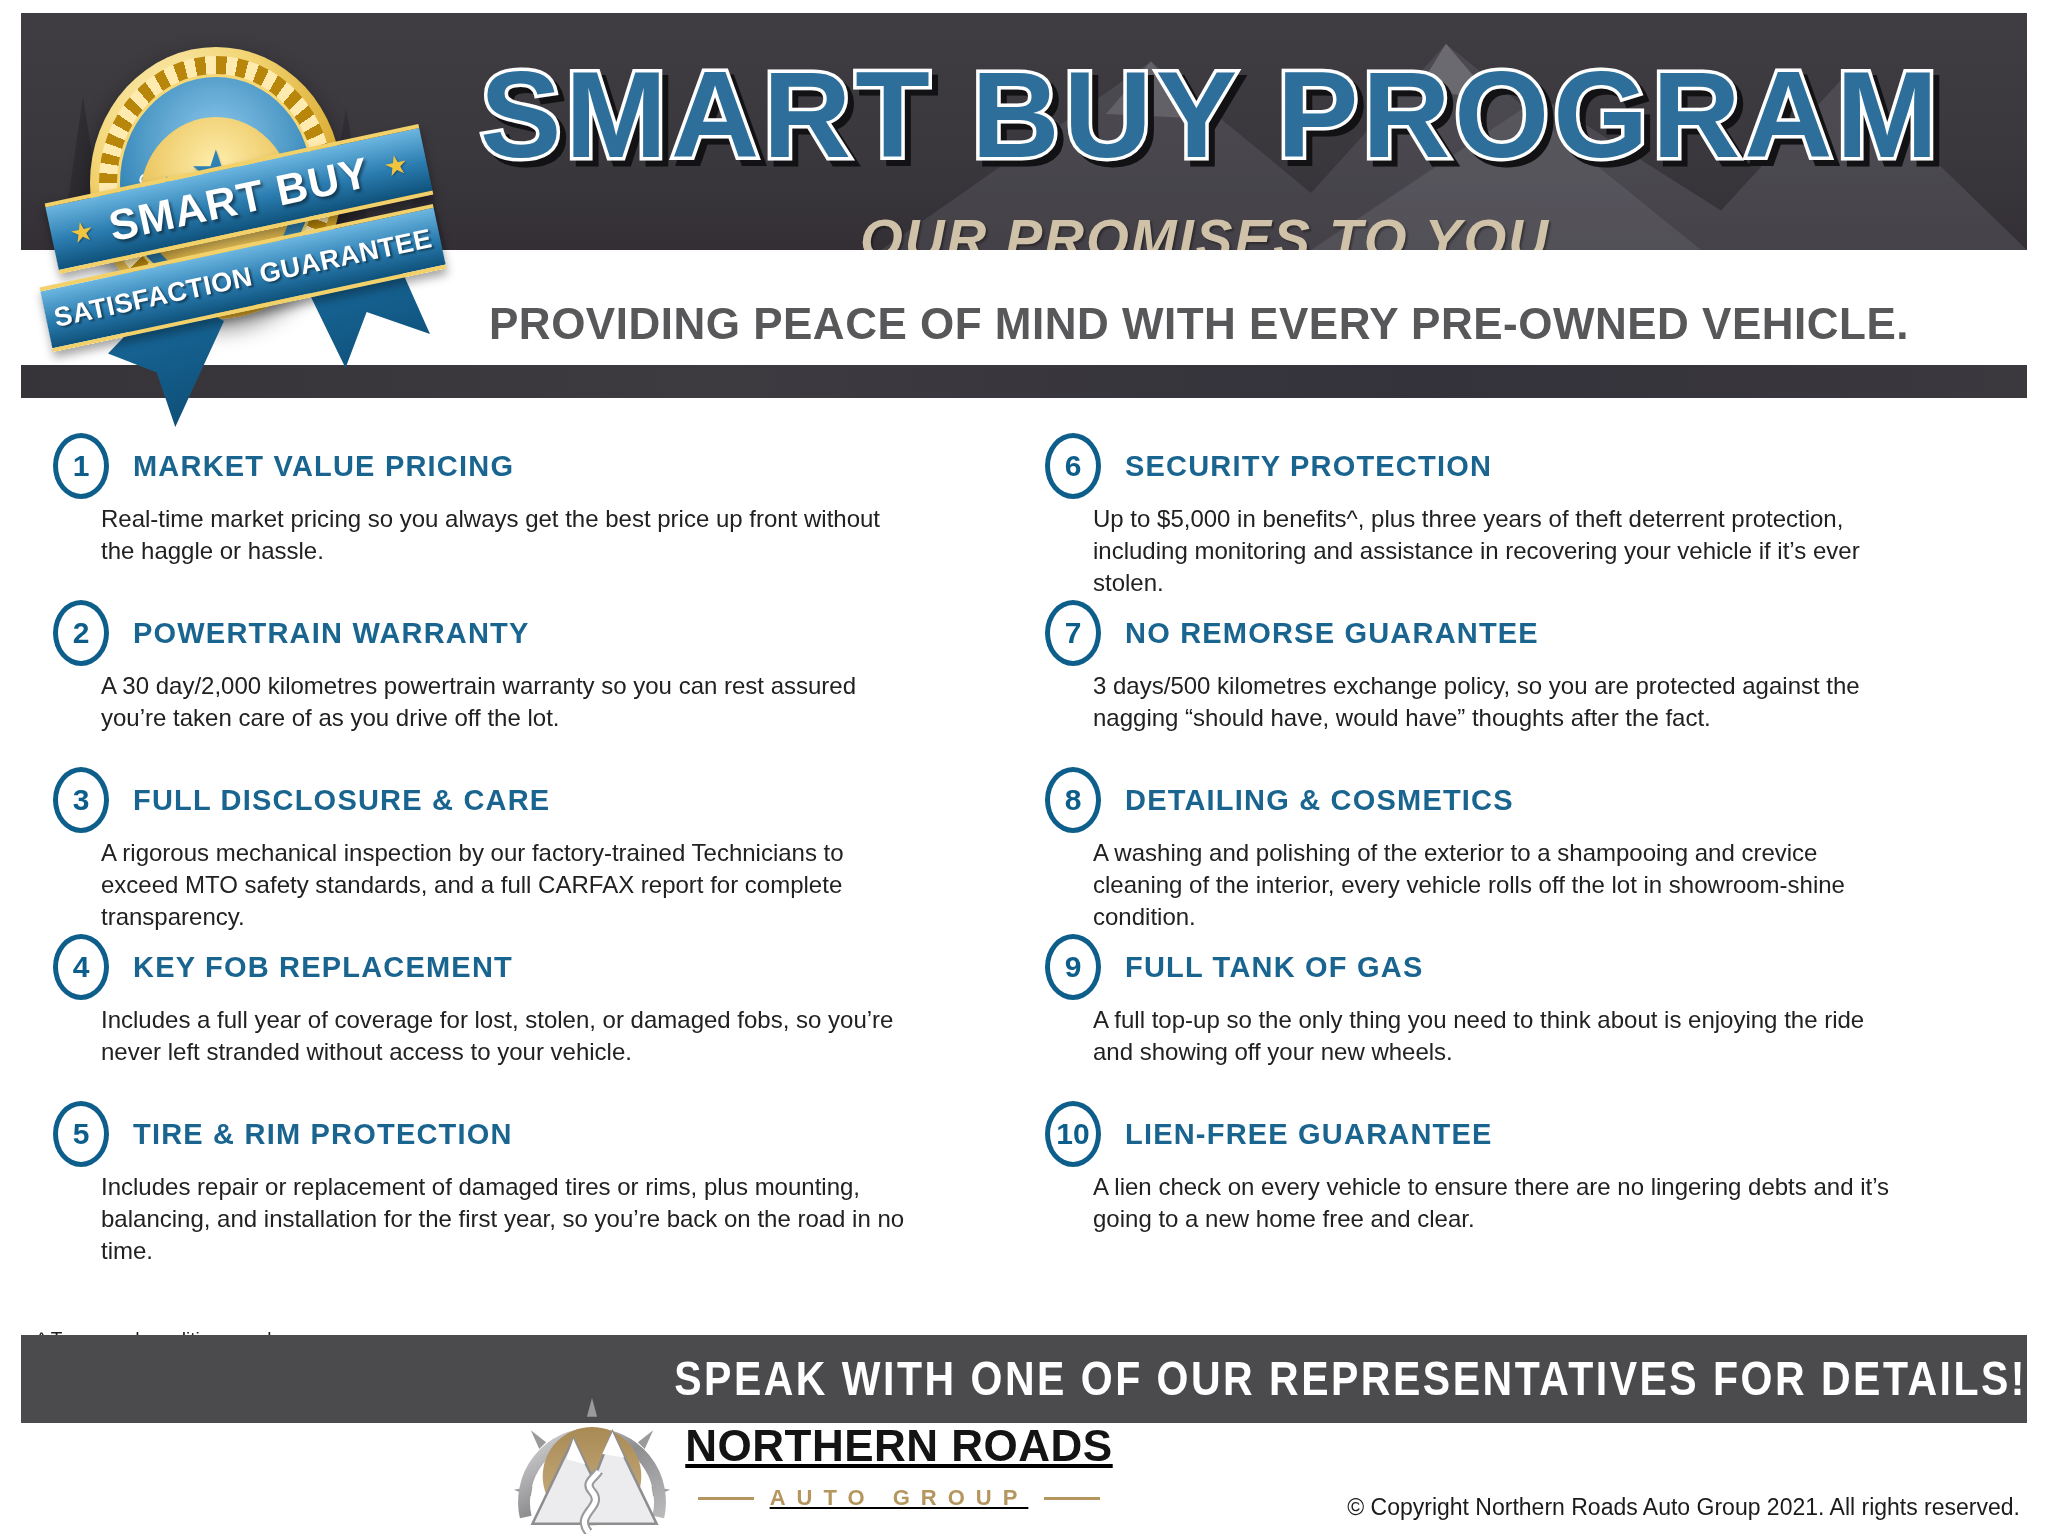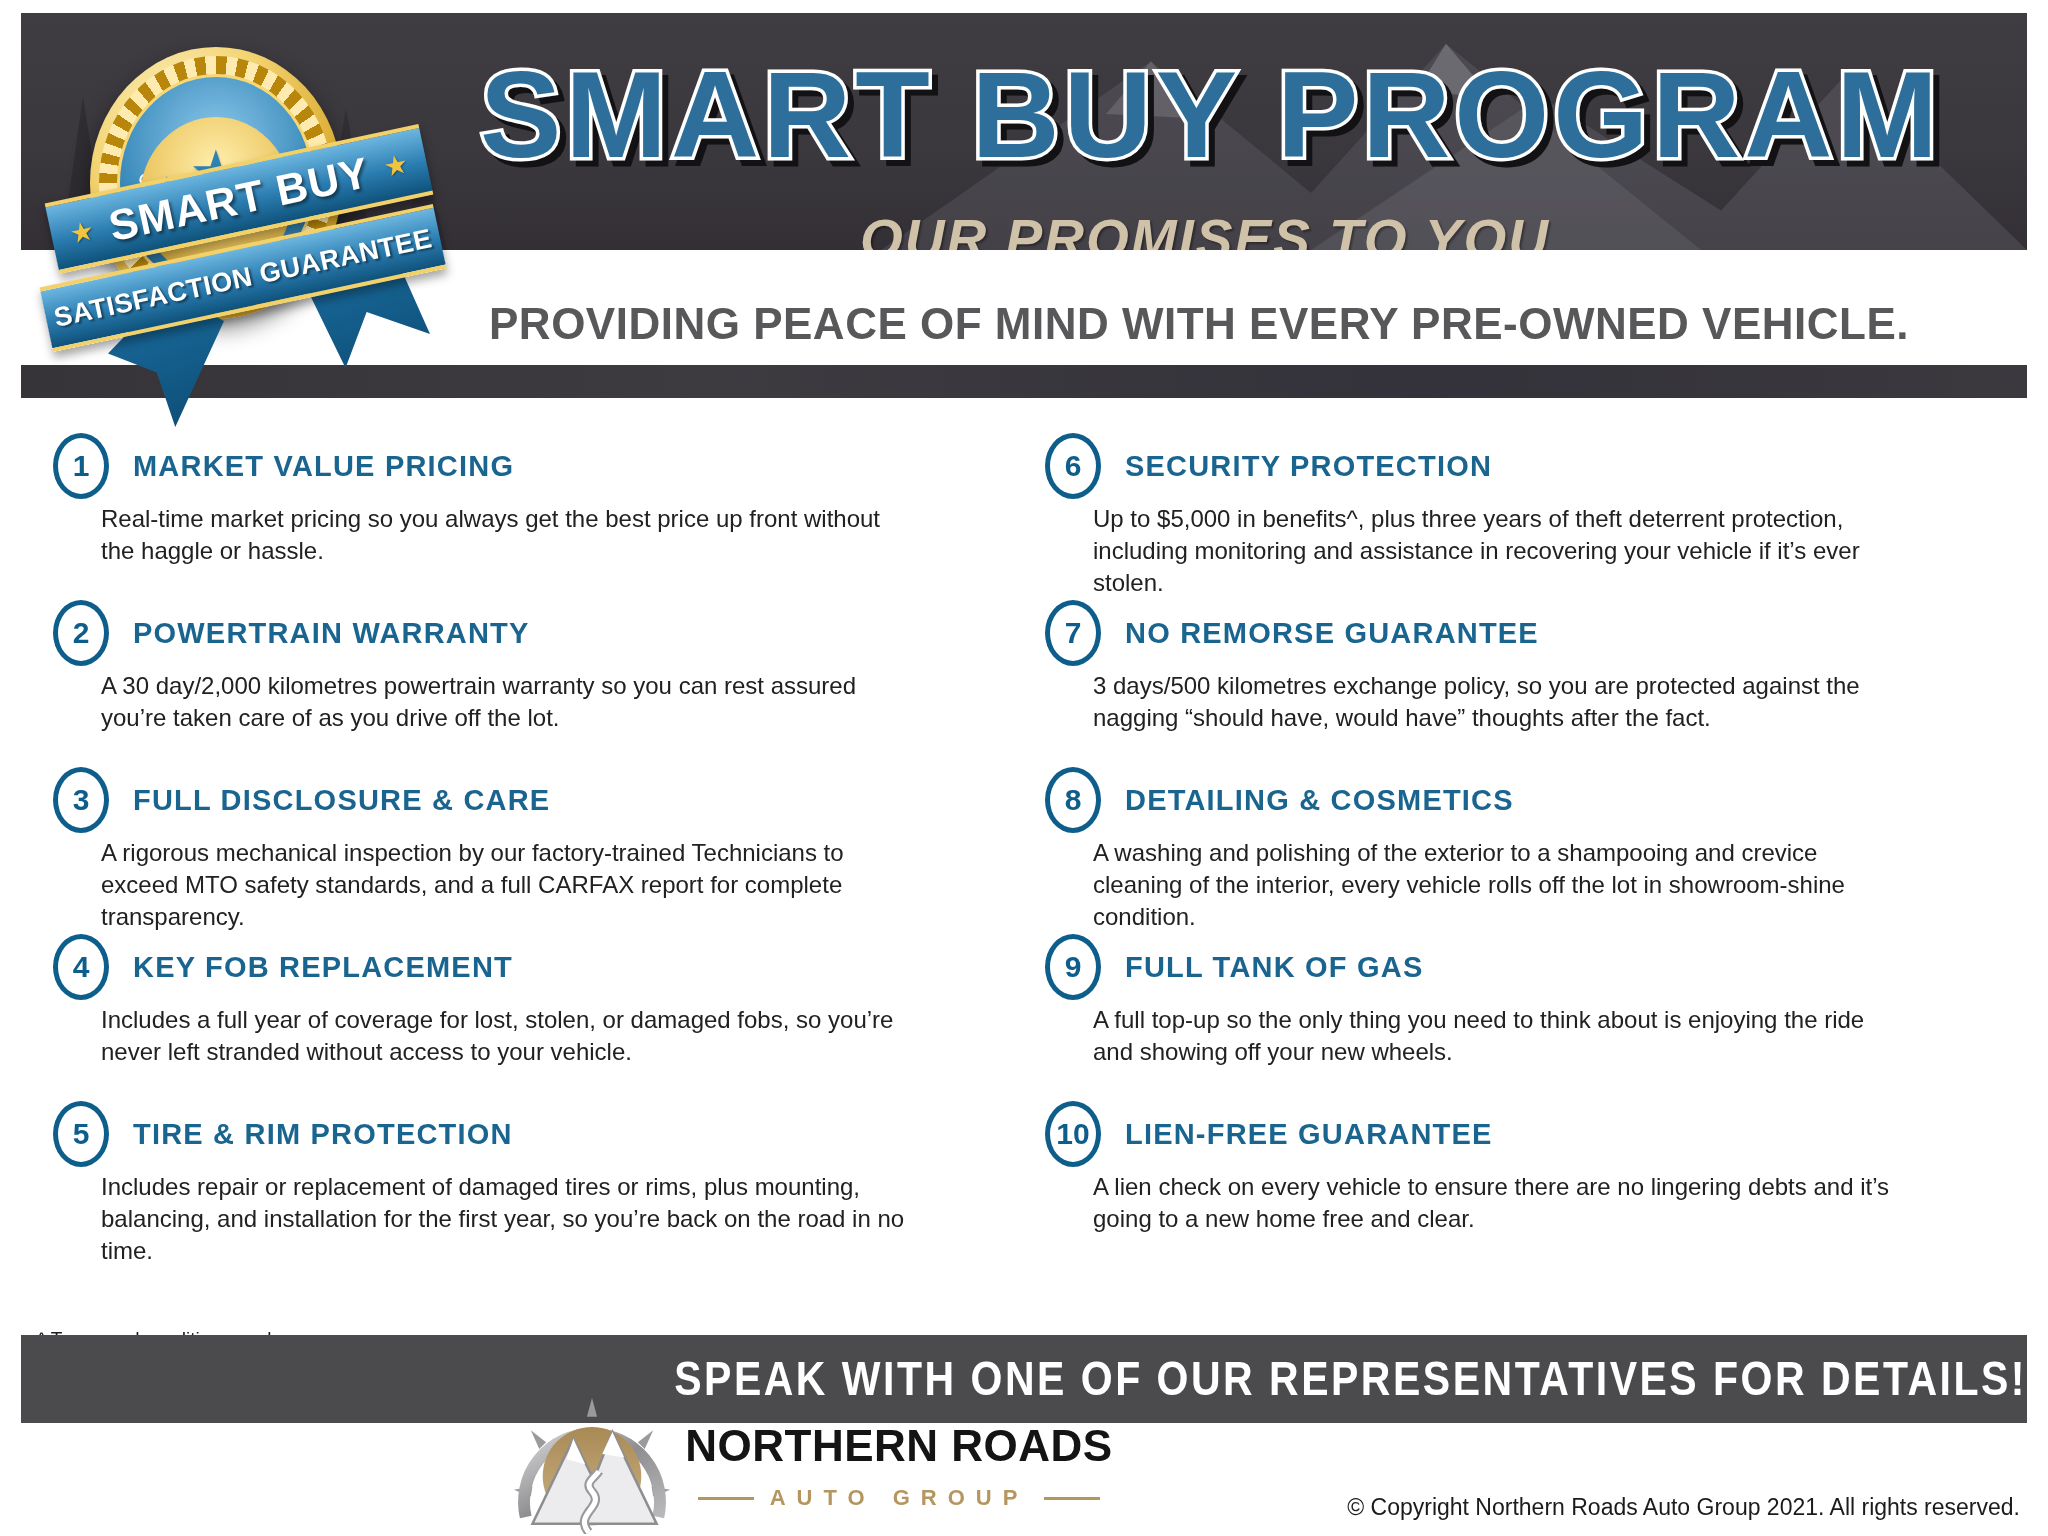--- a/index.html
+++ b/index.html
@@ -73,21 +73,21 @@
   .footnote{position:absolute;left:37px;top:1328px;font-size:19px;color:#1a1a1a;}
 
   
   .cta-bar{position:absolute;left:21px;right:21px;top:1335px;height:88px;background:#4b4b4d;
           display:flex;align-items:center;justify-content:flex-end;}
   .cta-text{color:#ffffff;font-size:41px;font-weight:700;letter-spacing:2.5px;
           transform:scaleY(1.15);display:inline-block;}
 
   
   .brand{position:absolute;left:0;top:1398px;width:1620px;display:flex;
-          align-items:center;justify-content:center;gap:2px;}
+          align-items:center;justify-content:center;gap:2px;text-decoration:underline;}
   .brand-text{display:flex;flex-direction:column;align-items:center;}
   .brand-name{font-size:44px;font-weight:800;color:#141414;letter-spacing:.5px;}
   .brand-sub-row{display:flex;align-items:center;margin-top:14px;}
   .brand-dash{width:56px;height:3px;background:#b5965f;margin:0 16px;}
   .brand-sub{font-size:22px;font-weight:700;color:#b5965f;letter-spacing:11px;}
   .copyright{position:absolute;right:28px;top:1494px;font-size:23px;color:#1b1b1b;}
 </style>
 </head>
 <body>
 

